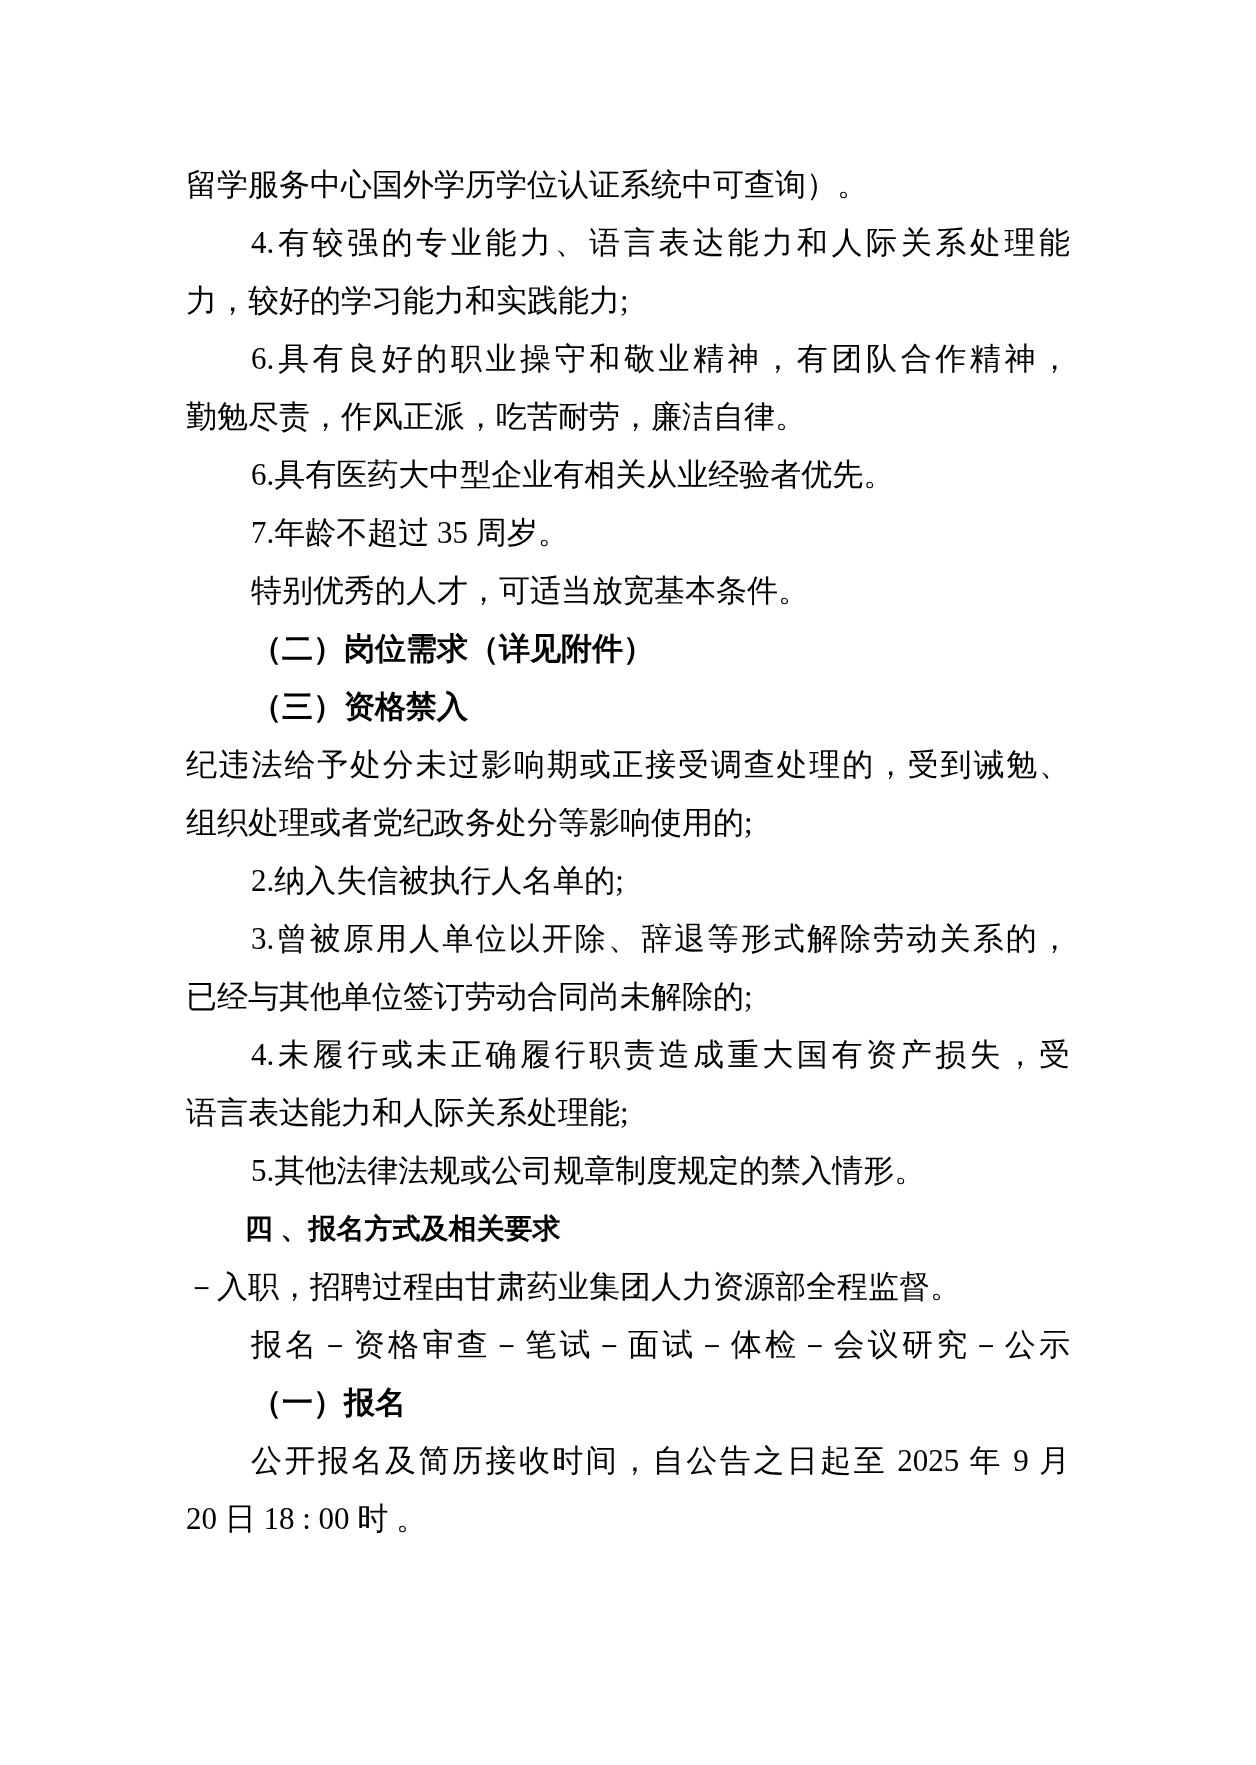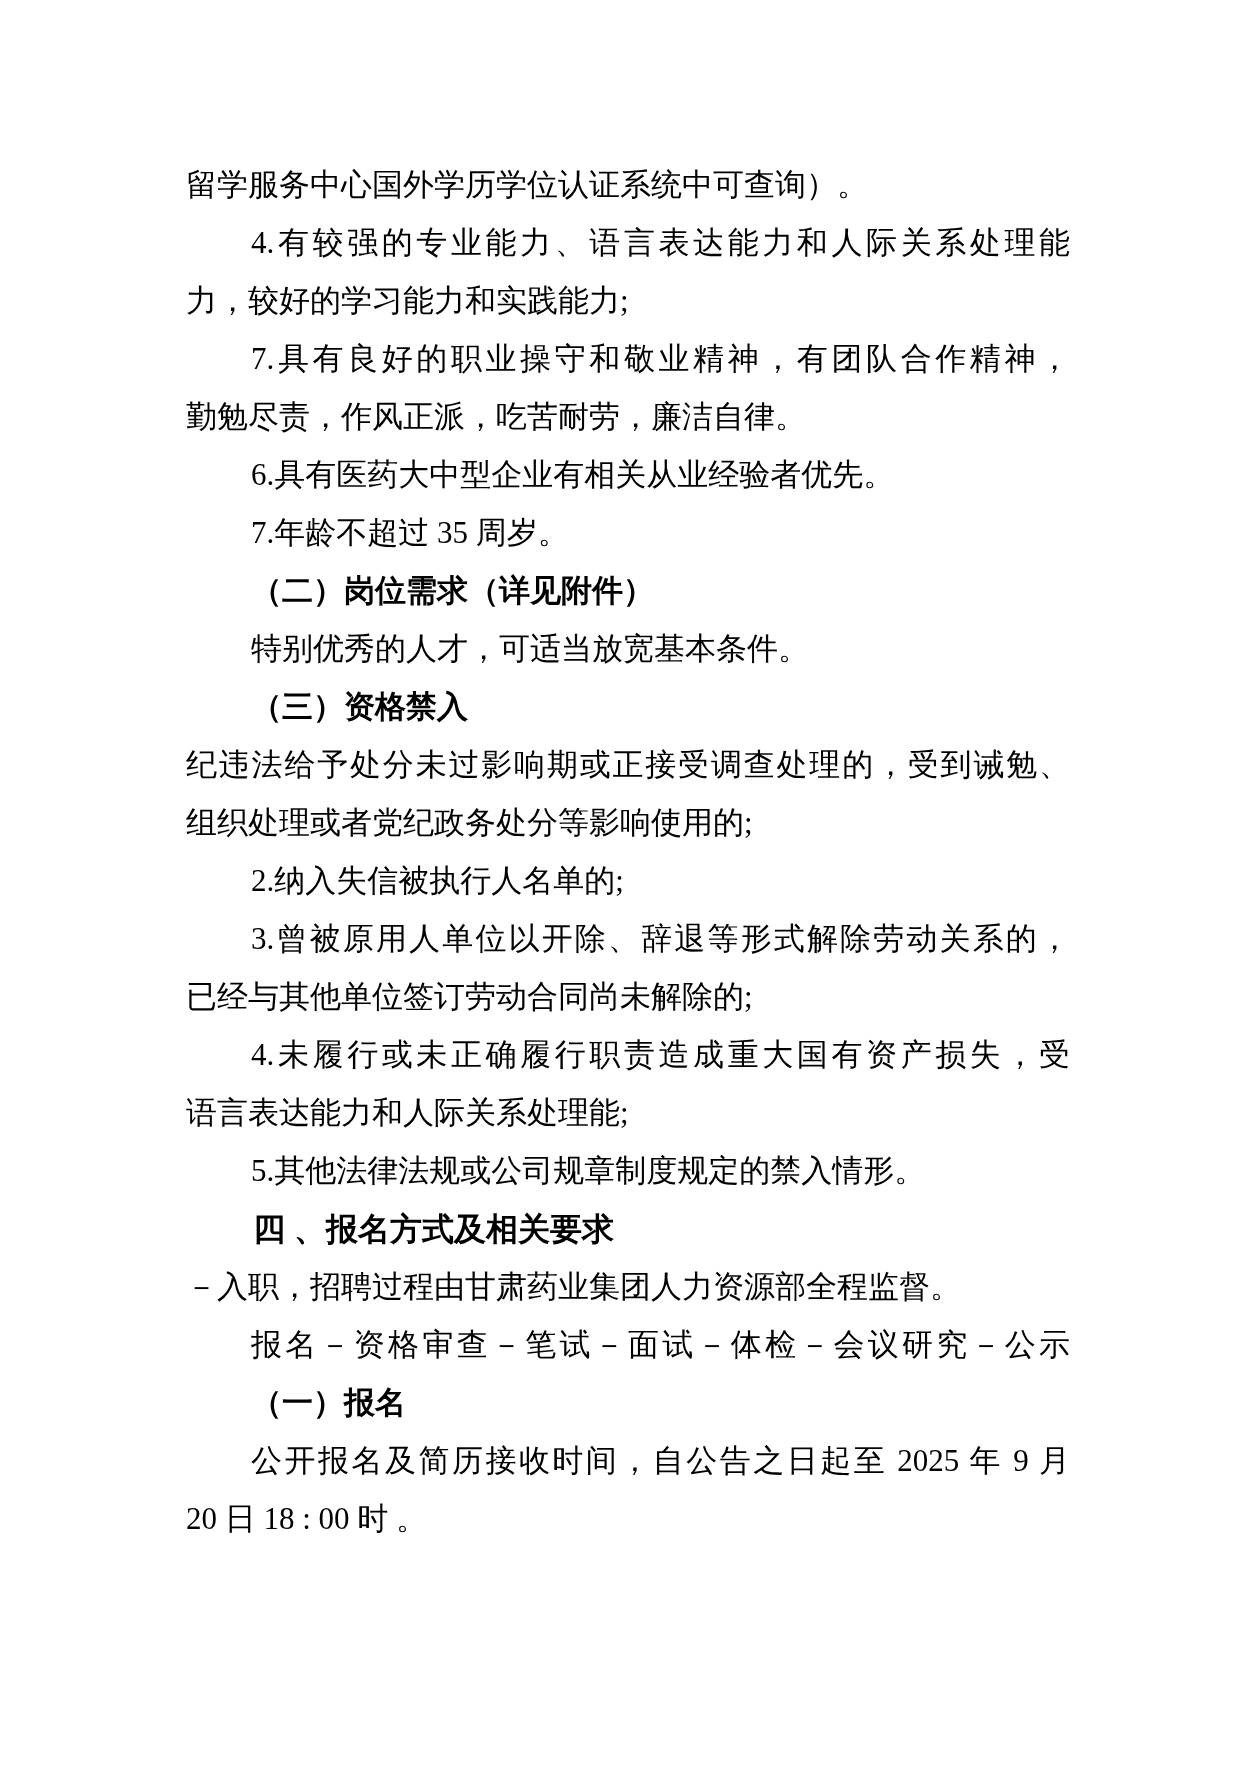--- a/index.html
+++ b/index.html
@@ -35,36 +35,36 @@
     font-family: Liberation Serif, serif;
   }
   
   .ln.ind { text-indent: 2.1em; }
   
   .ln.h2 { font-weight: bold; }
   
   .ln.h1 {
     font-weight: bold;
     font-family: "Liberation Sans", "DejaVu Sans", sans-serif;
-    font-size: 32px;
+    font-size: 28px;
   }
 </style>
 </head>
 <body>
 
 <main class="page" style="background: rgb(255, 255, 255);">
     <div class="ln">留学服务中心国外学历学位认证系统中可查询）。</div>
     <div class="ln ind fill">4.有较强的专业能力、语言表达能力和人际关系处理能</div>
     <div class="ln">力，较好的学习能力和实践能力;</div>
-    <div class="ln ind fill">7.具有良好的职业操守和敬业精神，有团队合作精神，</div>
+    <div class="ln ind fill">6.具有良好的职业操守和敬业精神，有团队合作精神，</div>
     <div class="ln">勤勉尽责，作风正派，吃苦耐劳，廉洁自律。</div>
     <div class="ln ind">6.具有医药大中型企业有相关从业经验者优先。</div>
     <div class="ln ind">7.年龄不超过 35 周岁。</div>
+    <div class="ln ind">特别优秀的人才，可适当放宽基本条件。</div>
     <div class="ln h2 ind">（二）岗位需求（详见附件）</div>
-    <div class="ln ind">特别优秀的人才，可适当放宽基本条件。</div>
     <div class="ln h2 ind">（三）资格禁入</div>
     <div class="ln fill">纪违法给予处分未过影响期或正接受调查处理的，受到诫勉、</div>
     <div class="ln">组织处理或者党纪政务处分等影响使用的;</div>
     <div class="ln ind">2.纳入失信被执行人名单的;</div>
     <div class="ln ind fill">3.曾被原用人单位以开除、辞退等形式解除劳动关系的，</div>
     <div class="ln">已经与其他单位签订劳动合同尚未解除的;</div>
     <div class="ln ind fill">4.未履行或未正确履行职责造成重大国有资产损失，受</div>
     <div class="ln">语言表达能力和人际关系处理能;</div>
     <div class="ln ind">5.其他法律法规或公司规章制度规定的禁入情形。</div>
     <div class="ln h1 ind">四 、报名方式及相关要求</div>

